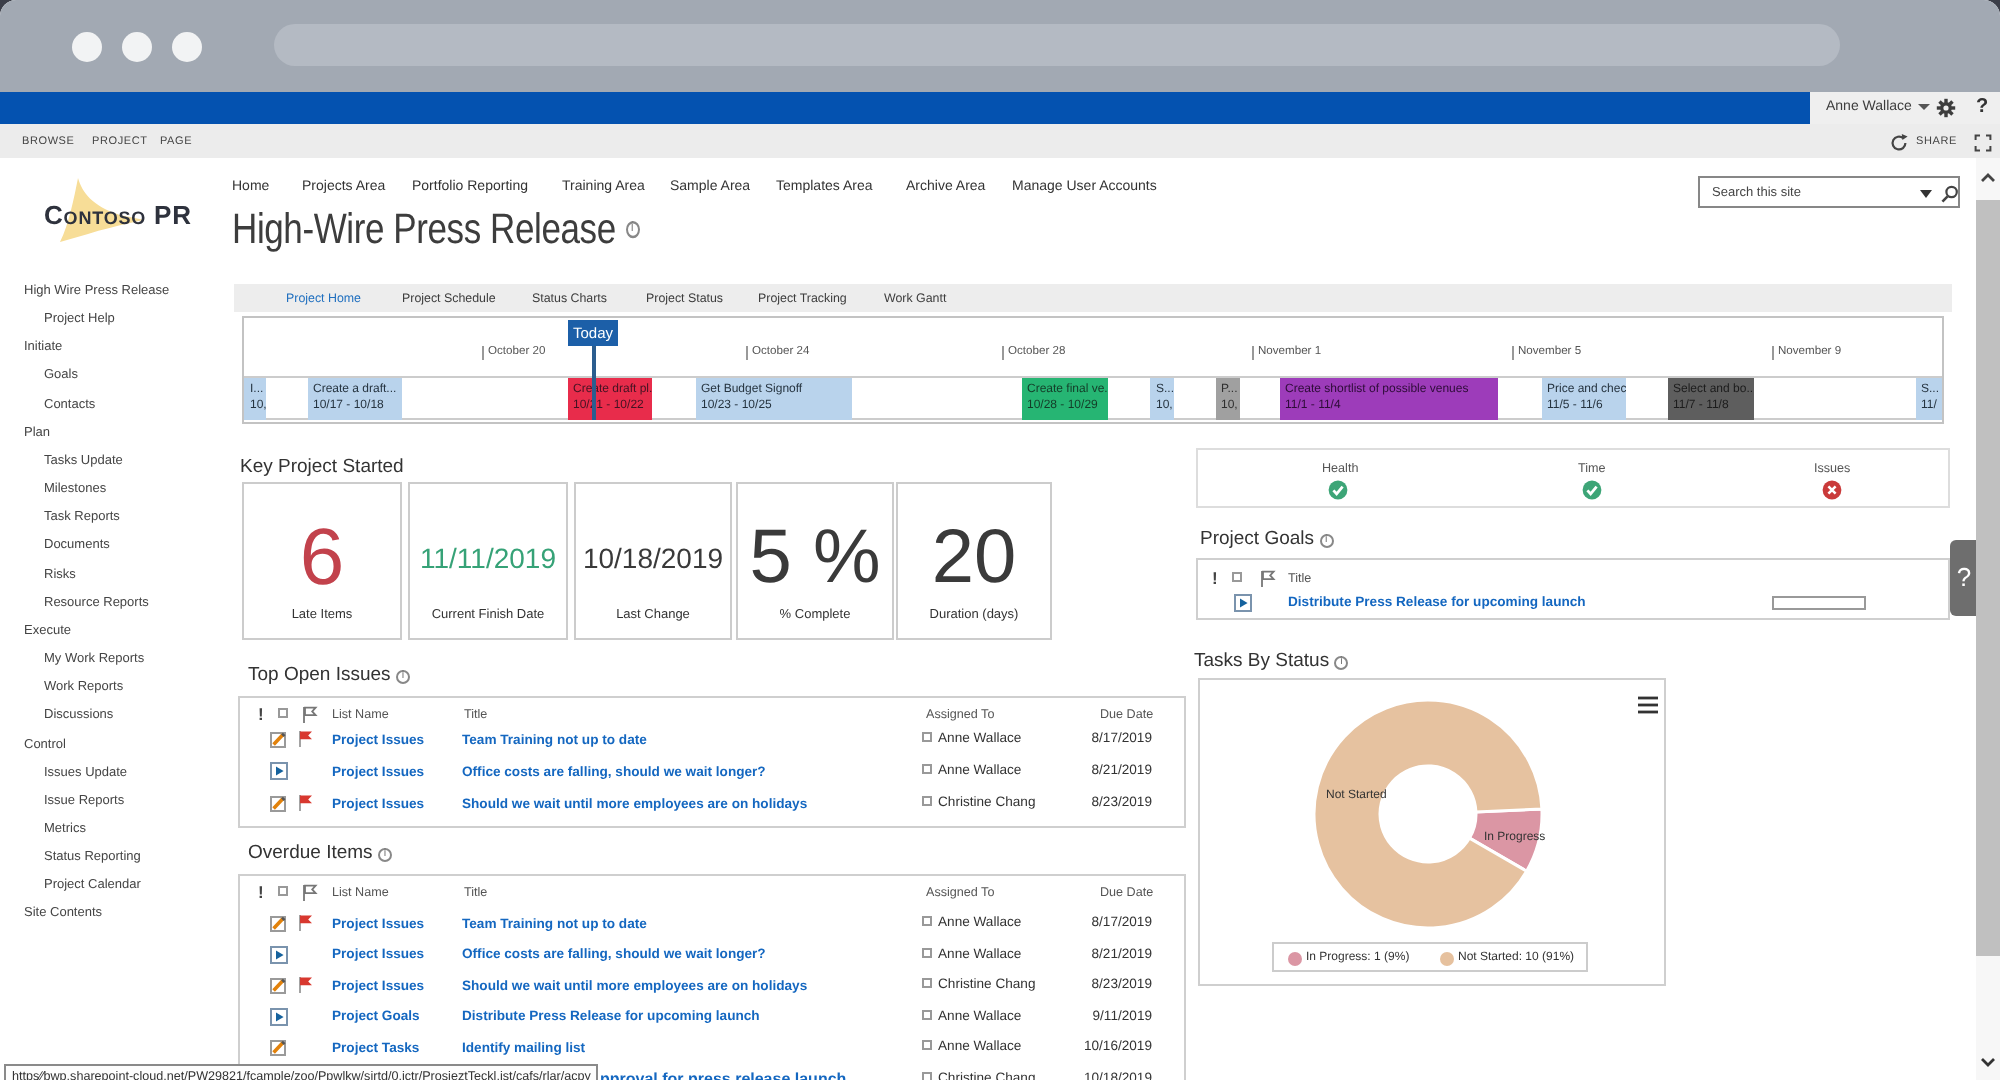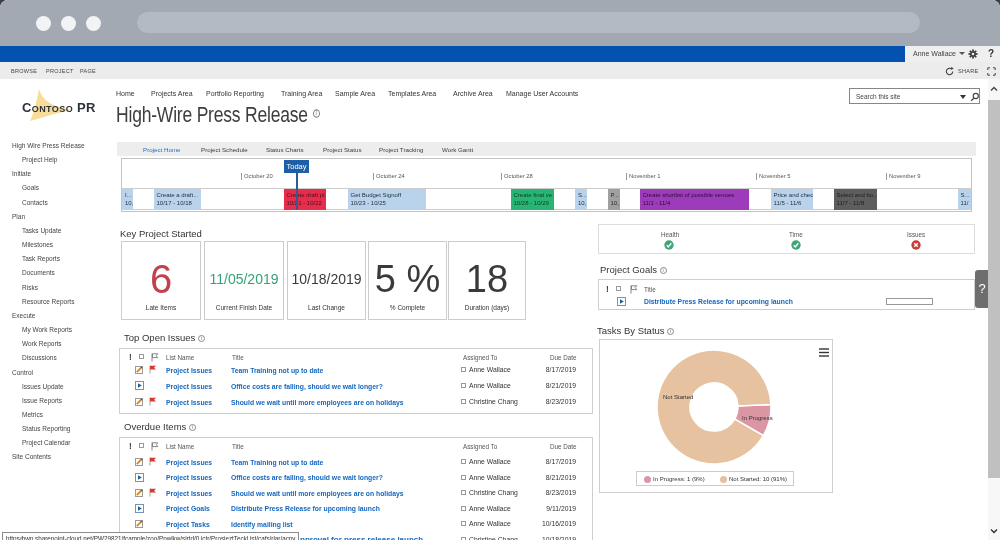--- a/index.html
+++ b/index.html
@@ -178,33 +178,33 @@
     <div class="abs" style="left:174px;top:14px;width:1.5px;height:37px;background:#2b5d8f;"></div>
     <div class="abs" style="left:162px;top:1px;width:25px;height:13px;background:#1c5fa8;color:#fff;font-size:7.5px;text-align:center;line-height:13px;">Today</div>
   </div>
 
   <h2 class="abs" style="left:120px;top:228px;">Key Project Started</h2>
   <div class="mbox" style="left:121px;width:80px;">
       <div class="mnum" style="font-size:40px;color:#c2424c;">6</div>
       <div class="mlab">Late Items</div>
     </div>
   <div class="mbox" style="left:204px;width:80px;">
-      <div class="mnum" style="font-size:14px;color:#36a277;">11/05/2019</div>
+      <div class="mnum" style="font-size:14px;color:#36a277;">11/11/2019</div>
       <div class="mlab">Current Finish Date</div>
     </div>
   <div class="mbox" style="left:287px;width:79px;">
       <div class="mnum" style="font-size:14px;color:#3a3a3a;">10/18/2019</div>
       <div class="mlab">Last Change</div>
     </div>
   <div class="mbox" style="left:368px;width:79px;">
       <div class="mnum" style="font-size:38px;color:#3a3a3a;">5 %</div>
       <div class="mlab">% Complete</div>
     </div>
   <div class="mbox" style="left:448px;width:78px;">
-      <div class="mnum" style="font-size:38px;color:#3a3a3a;">18</div>
+      <div class="mnum" style="font-size:38px;color:#3a3a3a;">20</div>
       <div class="mlab">Duration (days)</div>
     </div>
 
   <div class="tbl" style="left:598px;top:224px;width:377px;height:30px;border-color:#ddd;">
     <span class="hdr" style="left:62px;top:6px;">Health</span>
     <span class="hdr" style="left:190px;top:6px;">Time</span>
     <span class="hdr" style="left:308px;top:6px;">Issues</span>
     <svg style="position:absolute;left:65px;top:15px;" width="10" height="10" viewBox="0 0 10 10">
         <circle cx="5" cy="5" r="4.7" fill="#3da577"></circle>
         <path d="M2.7,5.2 L4.3,6.9 L7.3,3.3" stroke="#fff" stroke-width="1.4" fill="none"></path>

